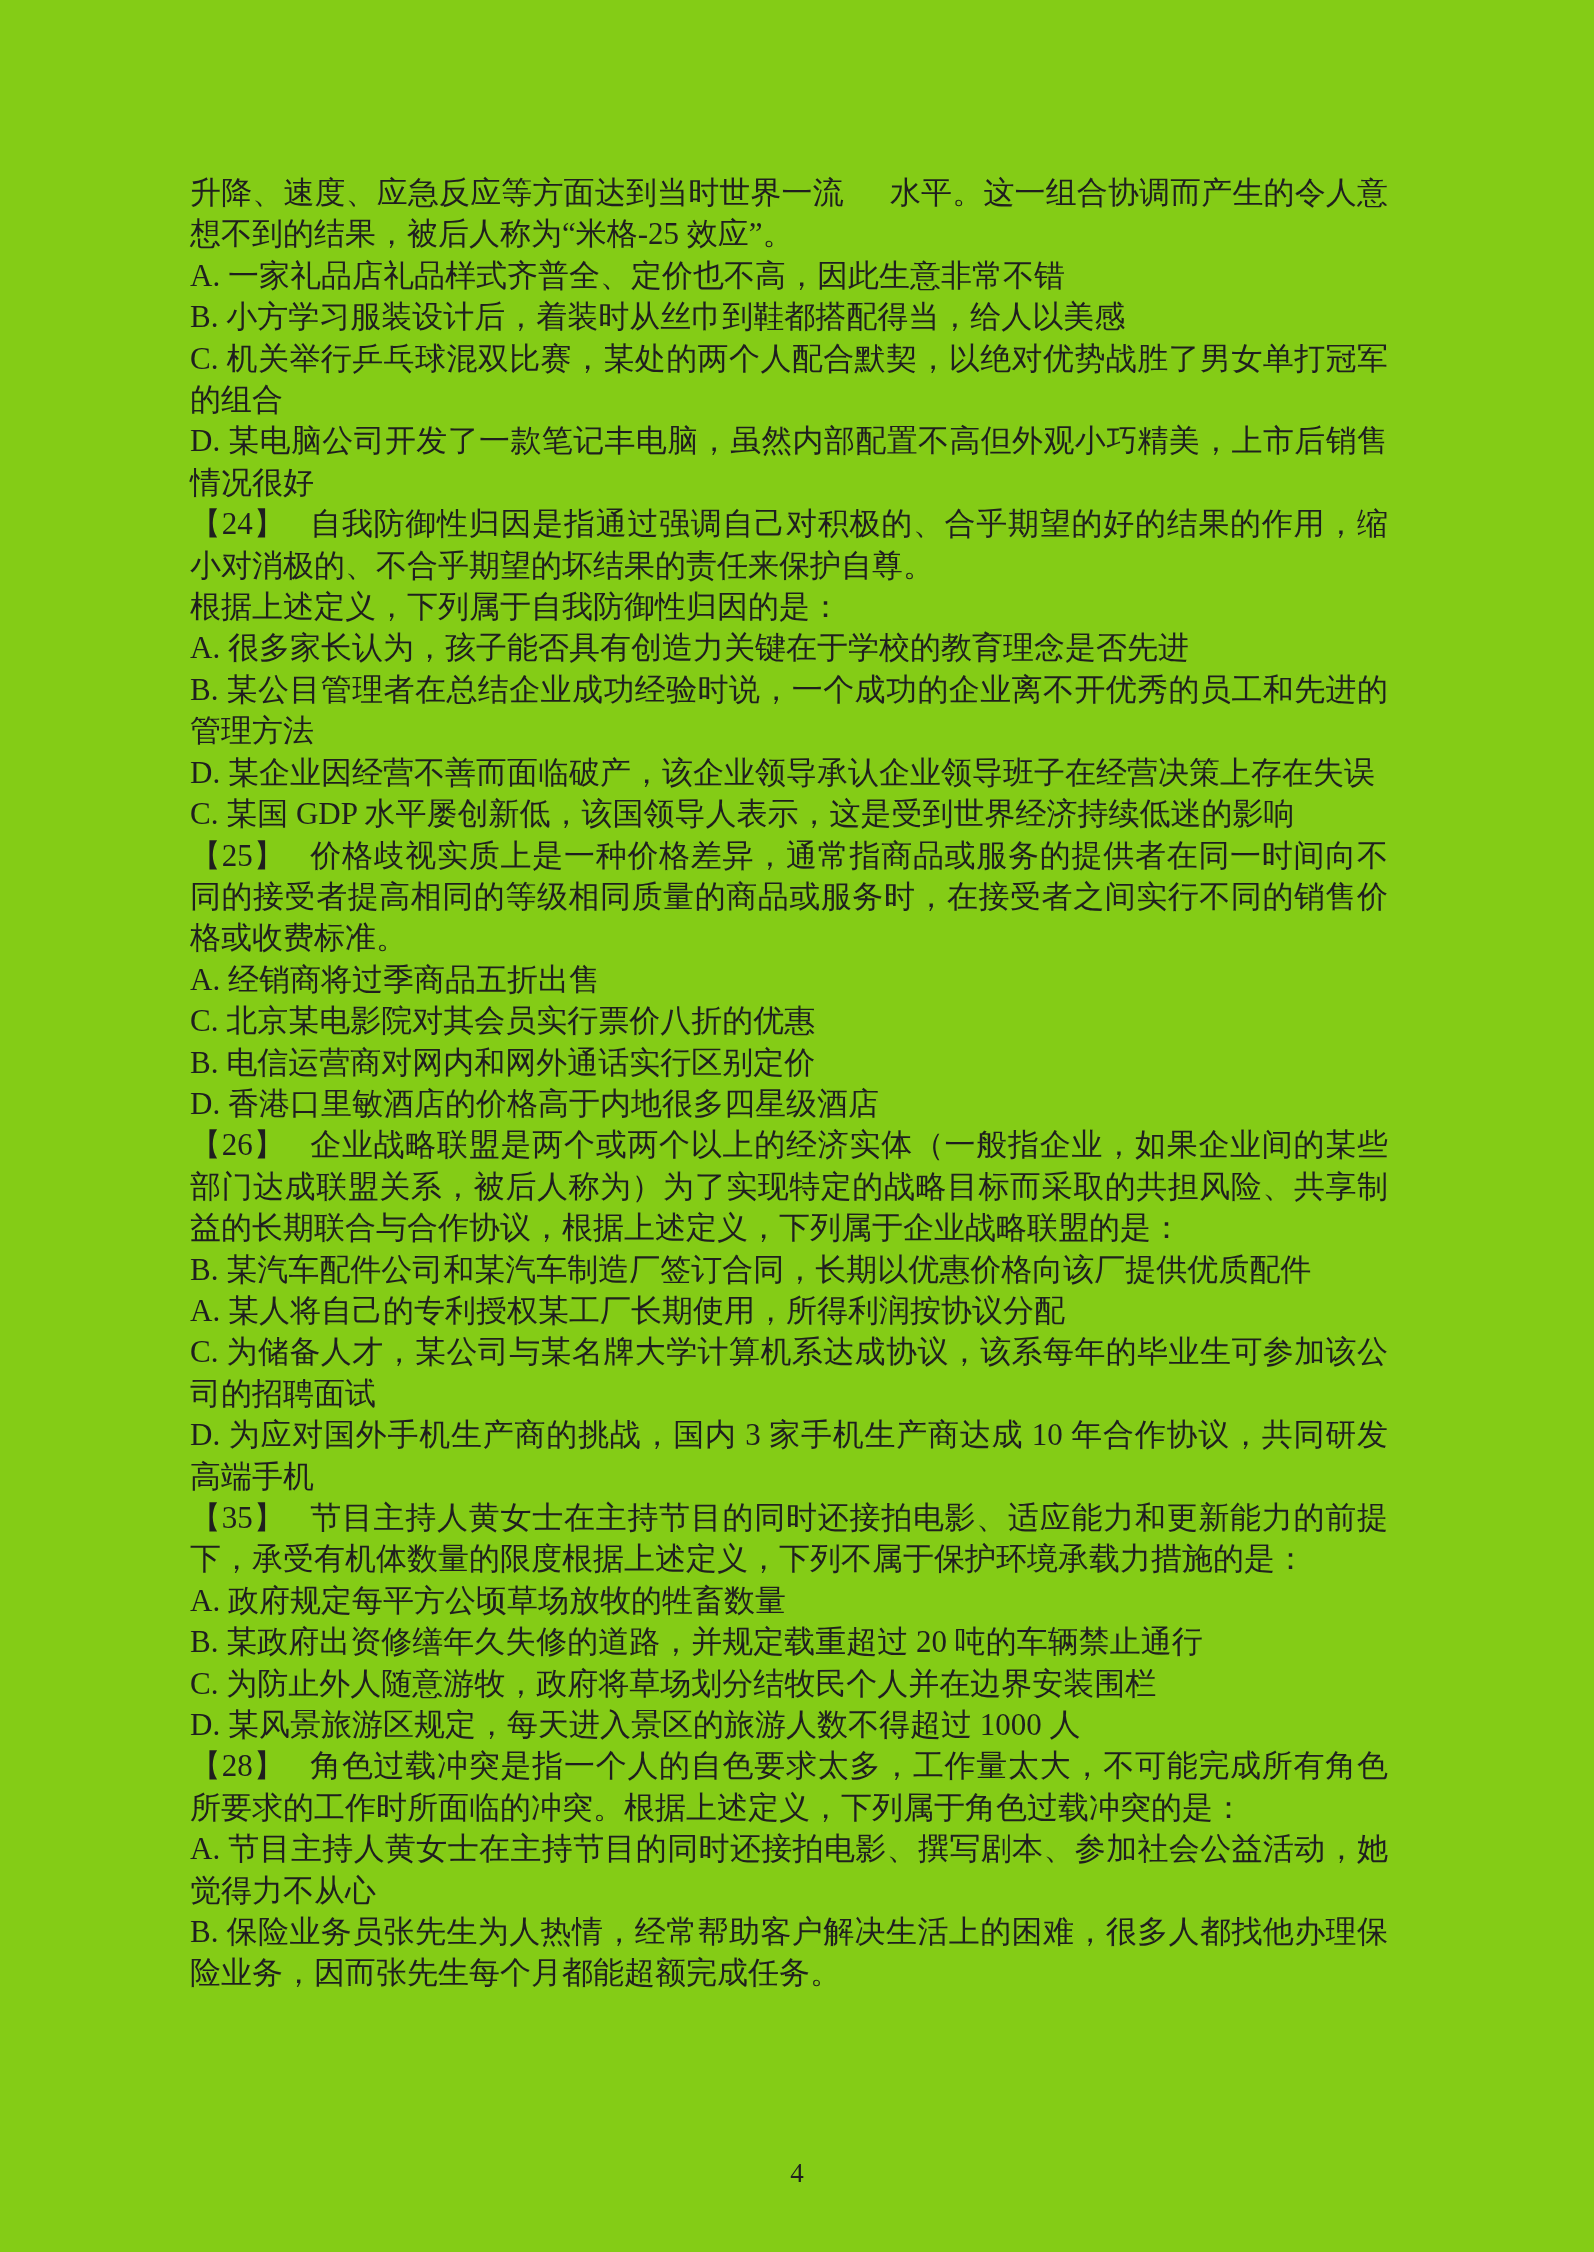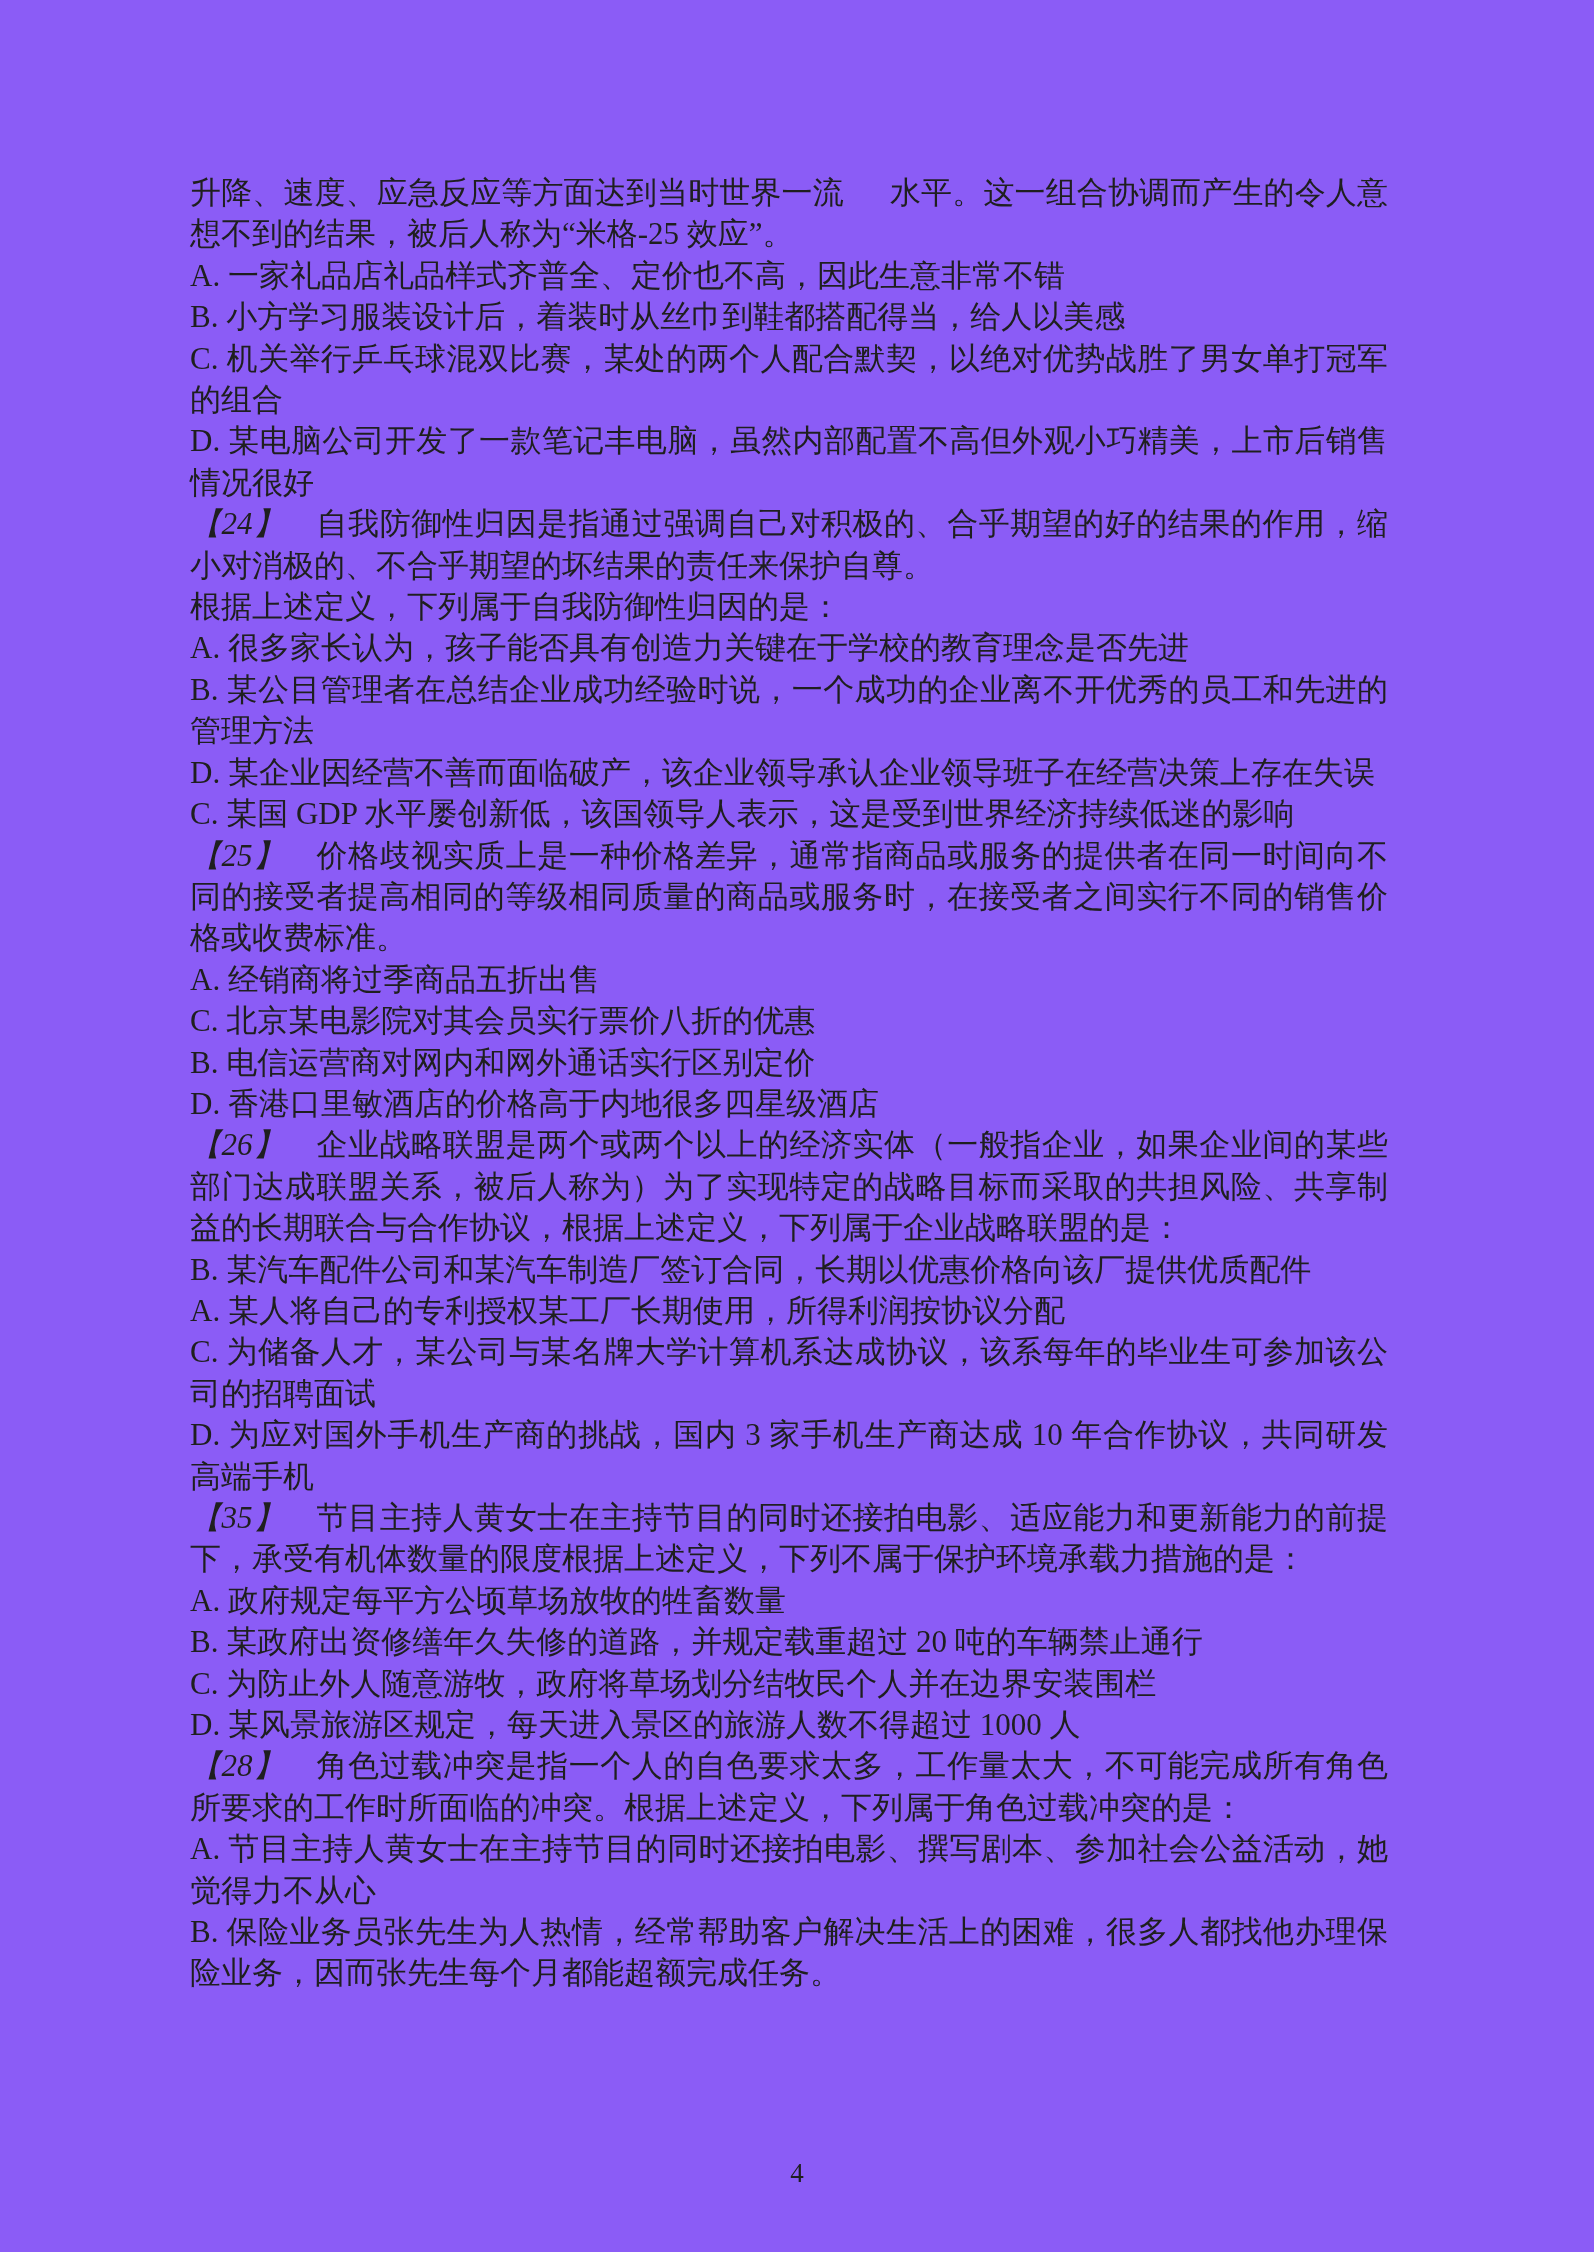--- a/index.html
+++ b/index.html
@@ -2,40 +2,40 @@
 <html lang="zh"><head>
 <meta charset="utf-8">
 <title>Exam Page 4</title>
 <style>
   html, body { margin: 0; padding: 0; background: #e8e8e8; }
   .page {
     position: relative;
     width: 1594px;
     height: 2252px;
     margin: 0 auto;
-    background: #8b5cf6;
+    background: #84cc16;
     color: #1f1f1f;
     font-family: "Liberation Serif", "DejaVu Serif", serif;
     overflow: hidden;
   }
   .content {
     position: absolute;
     left: 190px;
     top: 172px;
     width: 1198px;
   }
   .para {
     margin: 0;
     font-size: 31px;
     line-height: 41.4px;
     text-align: justify;
     letter-spacing: 0;
     word-break: break-all;
   }
-  .qnum { margin-right: 32px; font-style: italic; }
+  .qnum { margin-right: 25px; }
   .gap  { display: inline-block; width: 46px; }
   .footer {
     position: absolute;
     left: 0;
     top: 2158px;
     width: 100%;
     text-align: center;
     font-size: 27px;
     color: #1f1f1f;
   }

